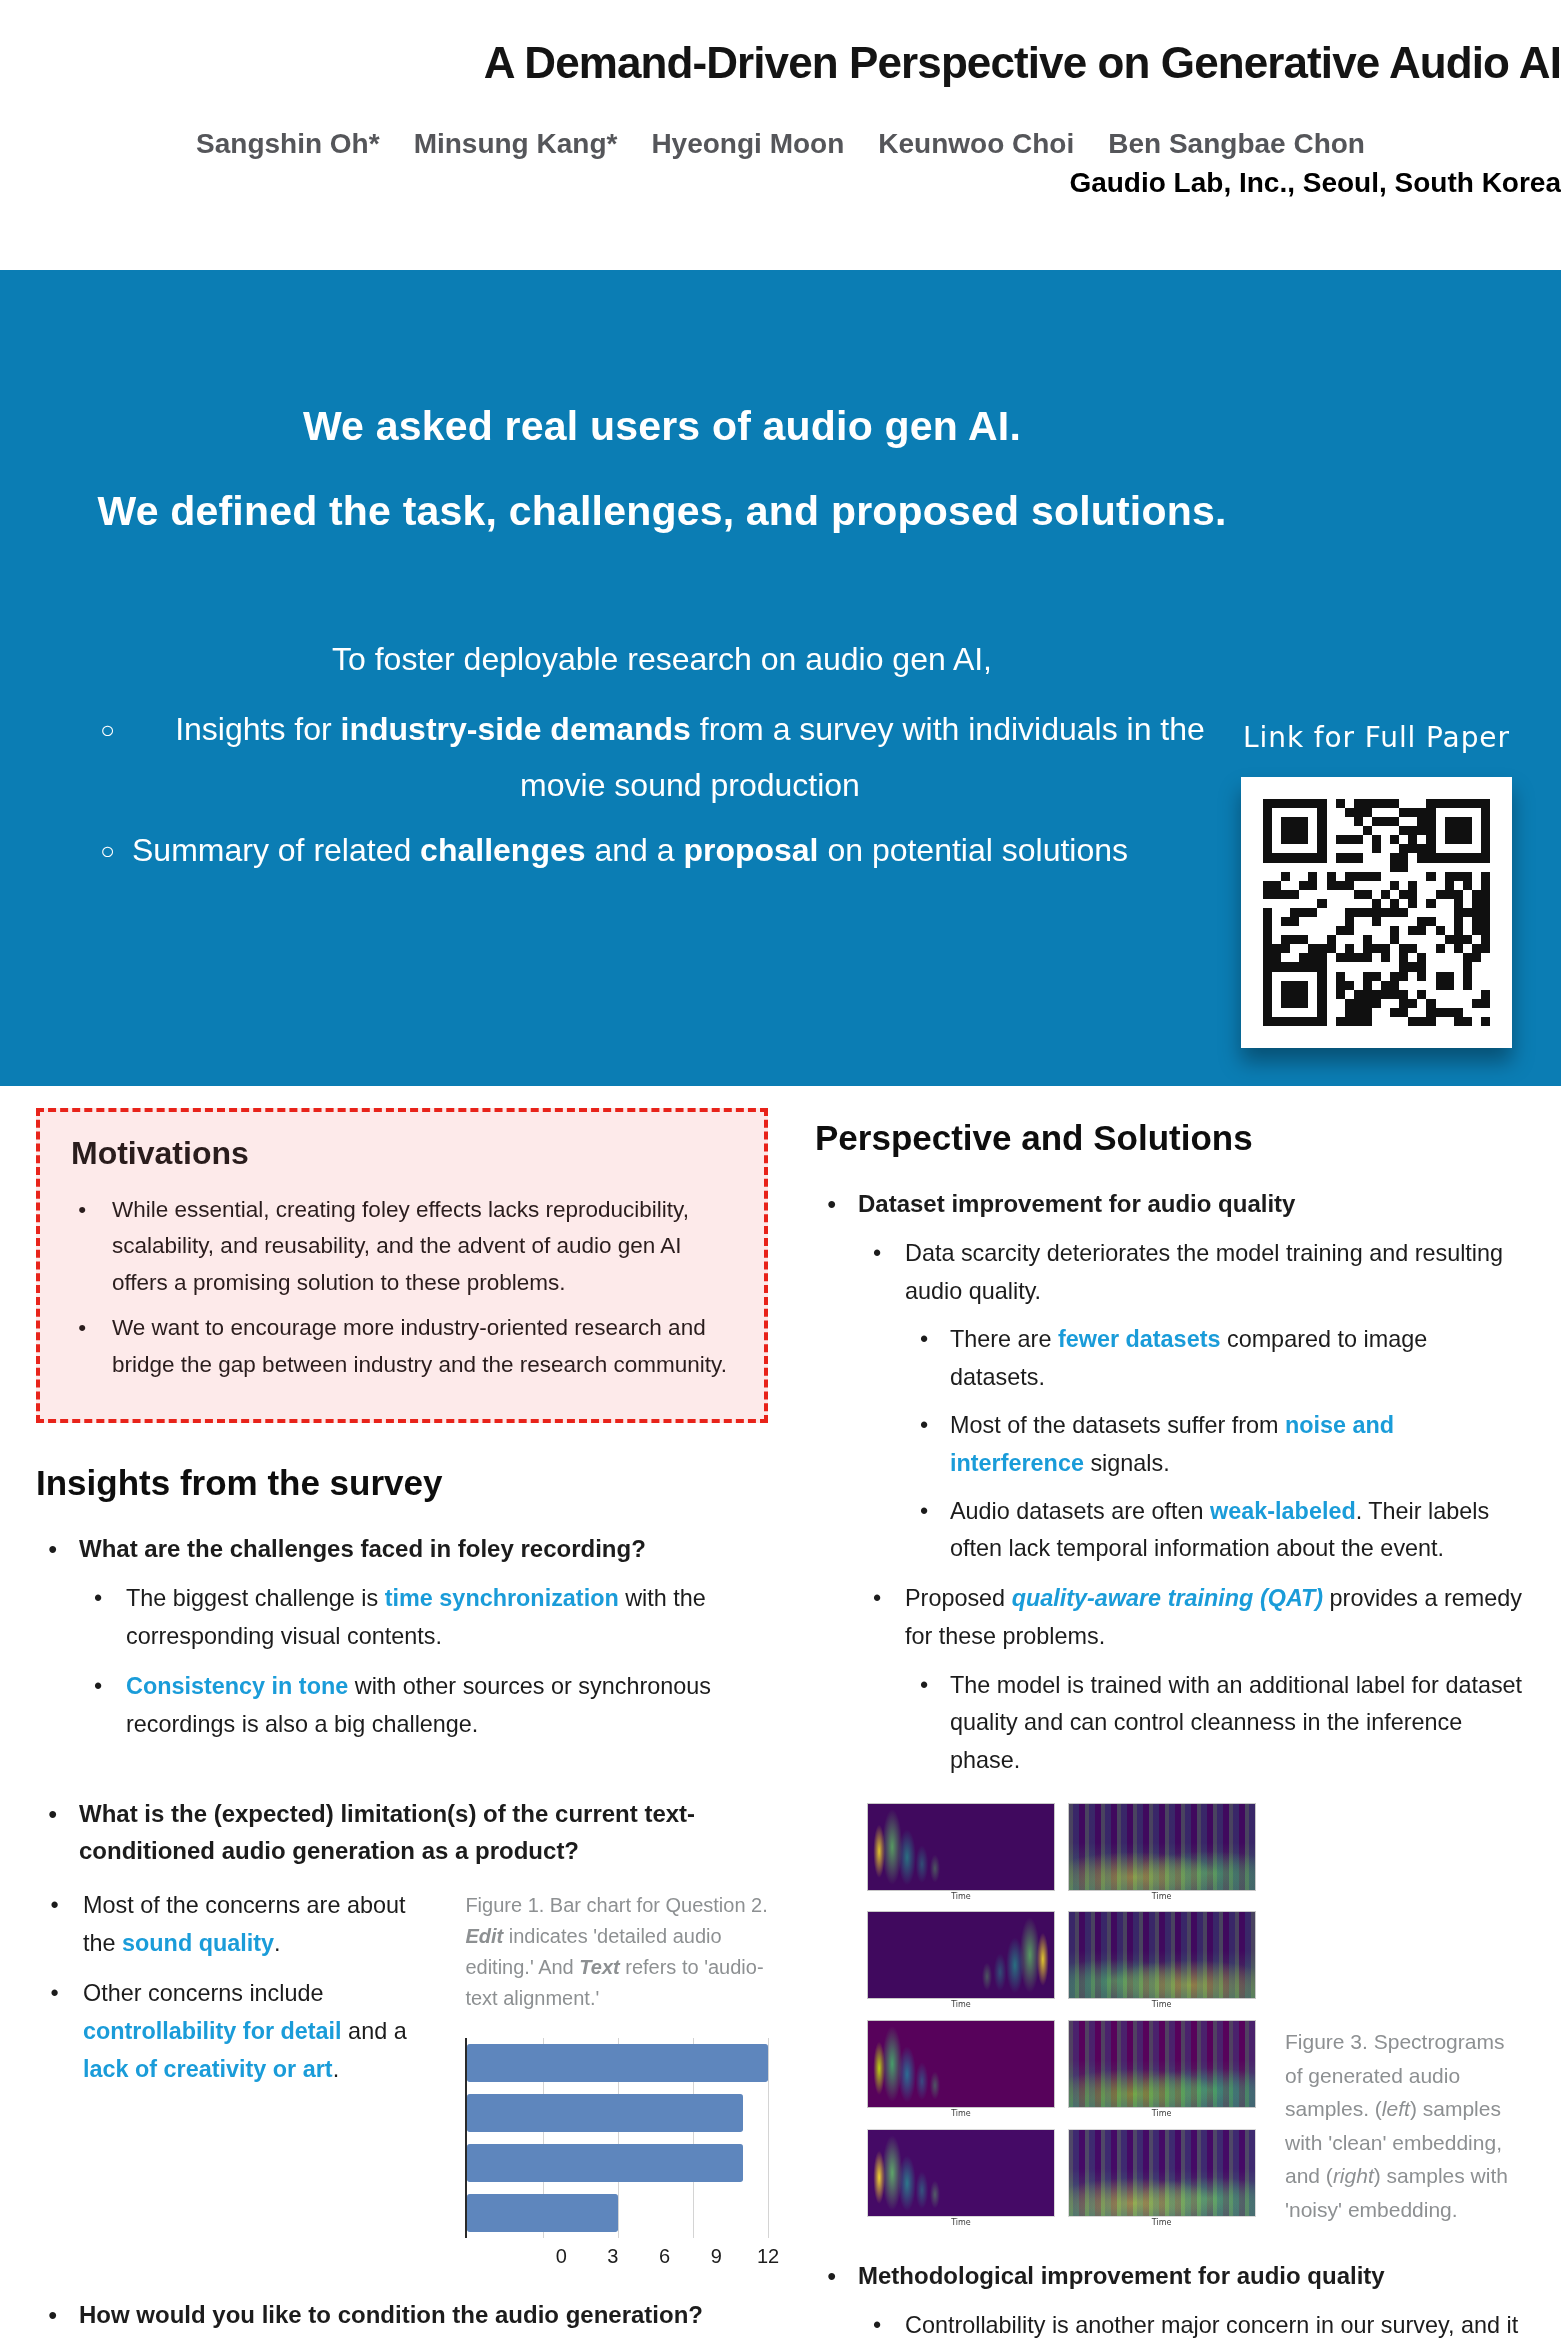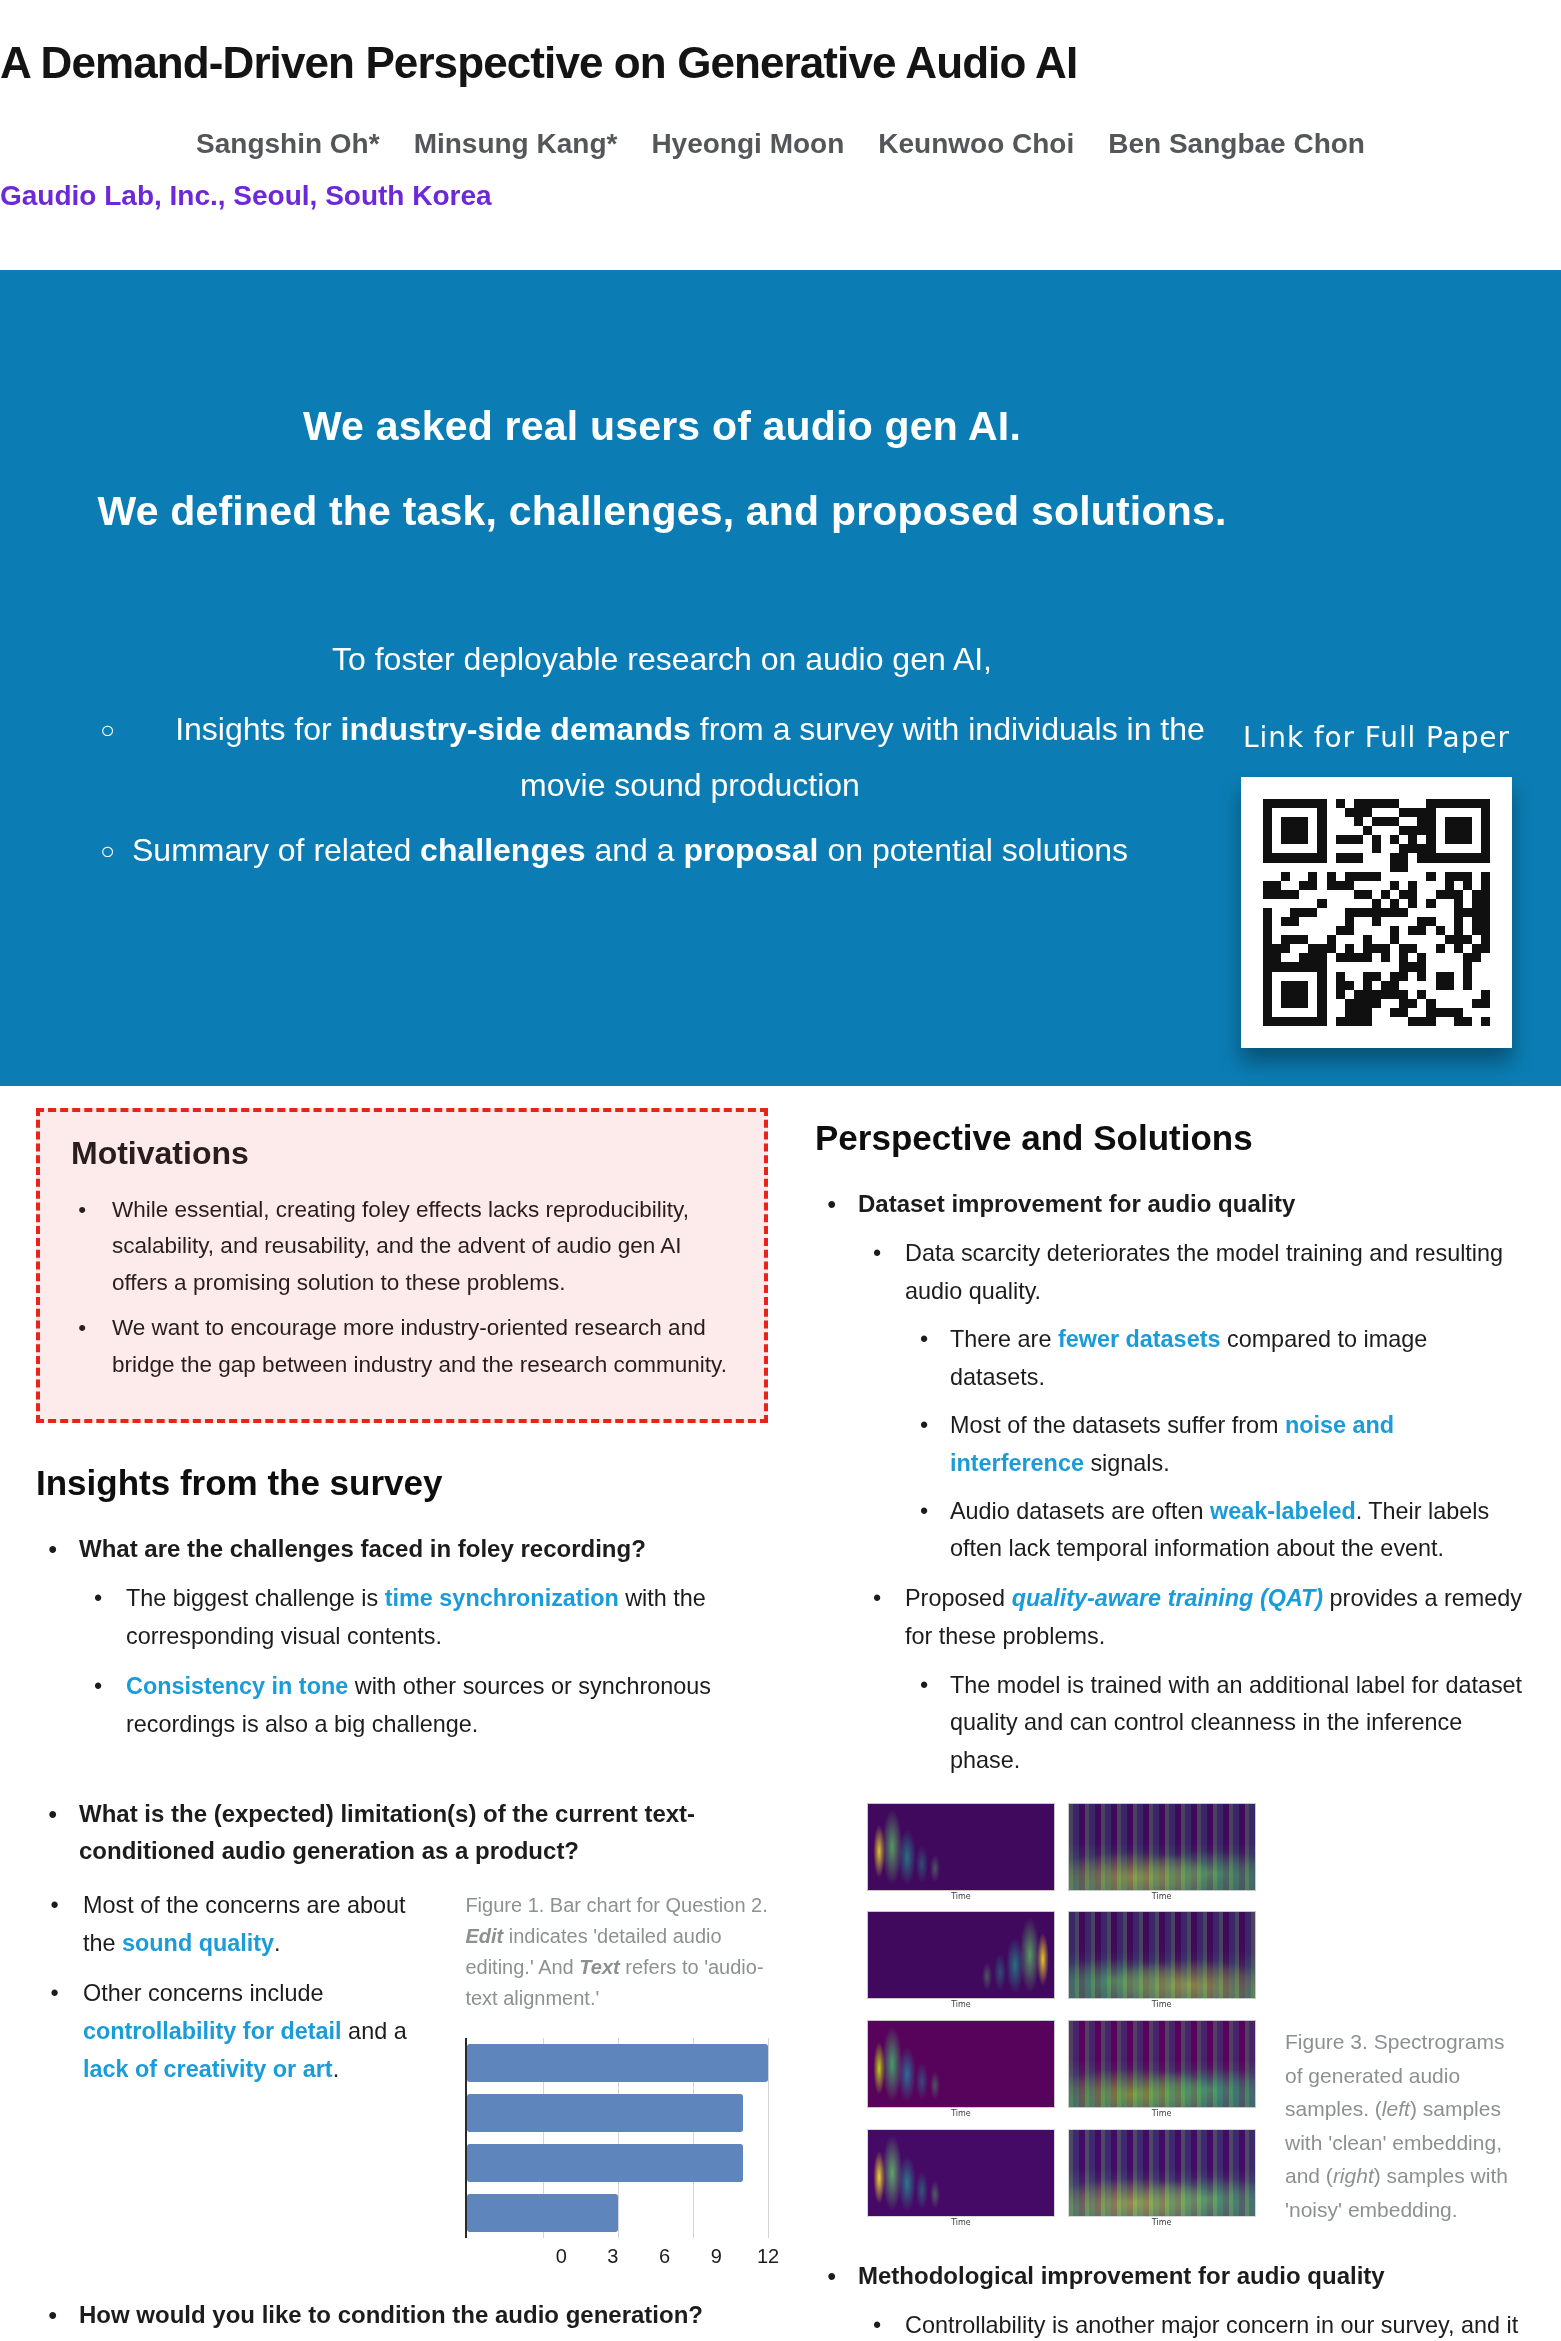--- a/index.html
+++ b/index.html
@@ -9,24 +9,24 @@
     --box-red:#e8231a;
     --box-pink:#fdeaea;
     --cap-gray:#8d9092;
     --ink:#1c1c1c;
   }
   *{margin:0;padding:0;box-sizing:border-box;}
   body{width:1561px;height:2342px;background:#fff;font-family:"Liberation Sans",sans-serif;color:var(--ink);overflow:hidden;}
   .poster{width:1561px;height:2342px;position:relative;overflow:hidden;}
 
   
-  header{padding-top:38px;text-align:left;}
+  header{padding-top:38px;text-align:right;}
   .title{font-size:44px;font-weight:bold;letter-spacing:-0.9px;color:#141414;}
   .authors{margin-top:40px;display:flex;justify-content:center;gap:34px;font-size:28px;font-weight:bold;color:#55565a;}
-  .affil{margin-top:20px;font-size:28px;font-weight:bold;color:#6d28d9;}
+  .affil{margin-top:7px;font-size:28px;font-weight:bold;color:#000000;}
 
   
   .hero{position:absolute;top:270px;left:0;width:1561px;height:816px;background:var(--hero-blue);color:#fff;}
   .hero-left{position:absolute;left:76px;top:133px;width:1172px;text-align:center;}
   .hl{font-size:41px;font-weight:bold;letter-spacing:0.2px;}
   .hl1{margin-bottom:38px;}
   .hl2{margin-bottom:106px;}
   .intro{font-size:32px;margin-bottom:23.4px;}
   .hbullet{display:flex;margin:9px 0;font-size:32px;line-height:1.75;}
   .hmark{width:56px;flex:0 0 56px;font-size:24px;padding-top:7.2px;padding-left:7.2px;}

